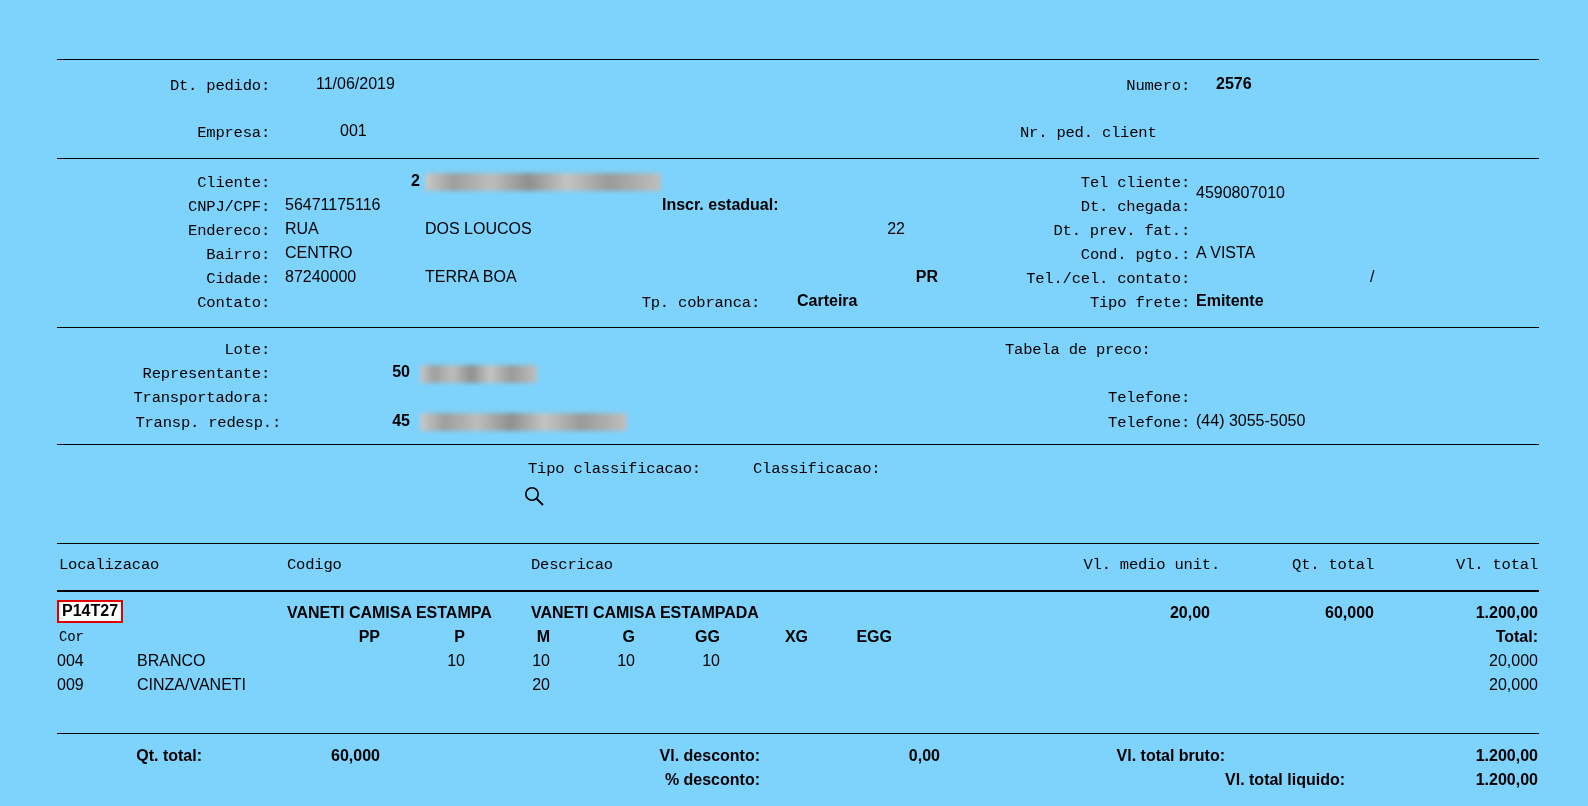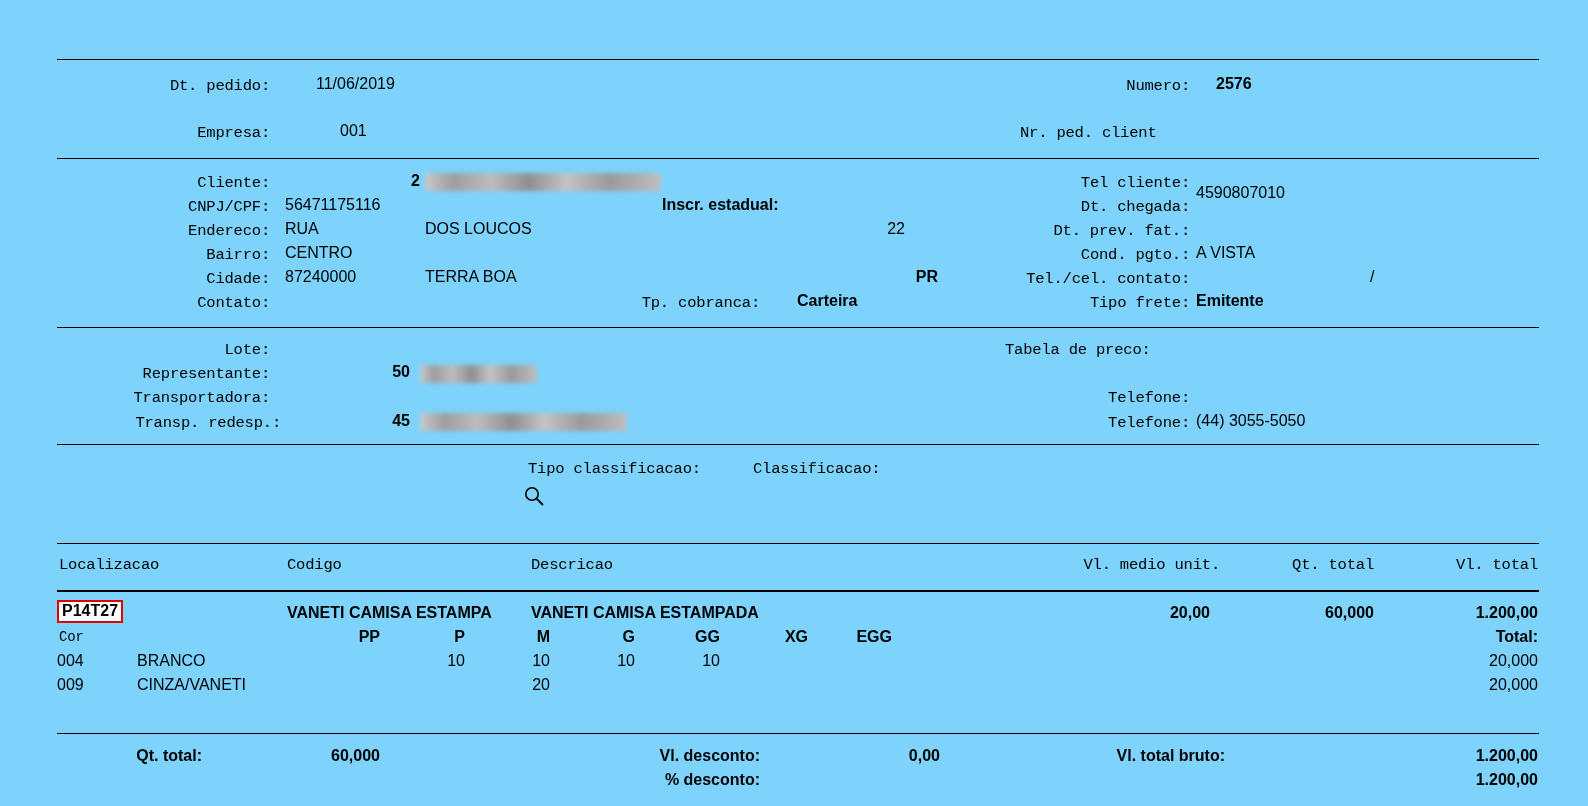--- a/index.html
+++ b/index.html
@@ -231,15 +231,16 @@
 
   <div class="abs val bold r" style="left:57px; top:747px; width:145px;">Qt. total:</div>
   <div class="abs val bold r" style="left:230px; top:747px; width:150px;">60,000</div>
   <div class="abs val bold r" style="left:520px; top:747px; width:240px;">Vl. desconto:</div>
   <div class="abs val bold r" style="left:790px; top:747px; width:150px;">0,00</div>
   <div class="abs val bold r" style="left:1000px; top:747px; width:225px;">Vl. total bruto:</div>
   <div class="abs val bold r" style="left:1380px; top:747px; width:158px;">1.200,00</div>
 
   <div class="abs val bold r" style="left:520px; top:771px; width:240px;">% desconto:</div>
   <div class="abs val bold r" style="left:790px; top:771px; width:150px;"></div>
+  <div class="abs val bold r" style="left:1000px; top:771px; width:345px;">Vl. total liquido:</div>
   <div class="abs val bold r" style="left:1380px; top:771px; width:158px;">1.200,00</div>
 
 </div>
 
 </body></html>

